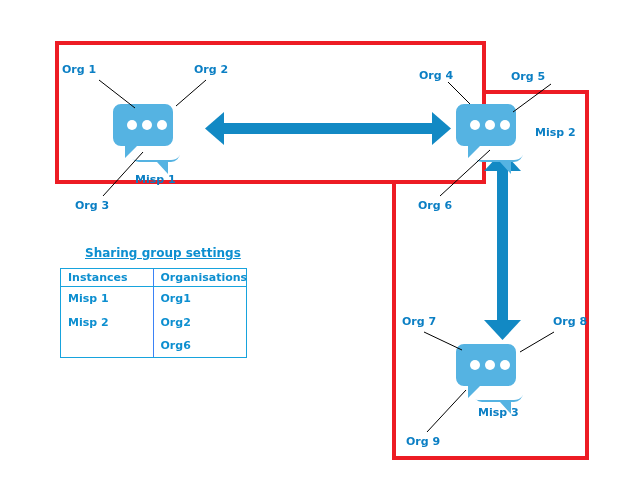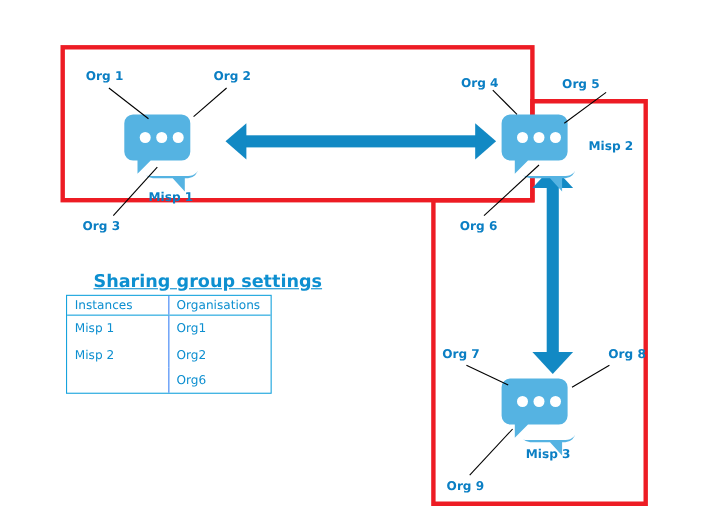--- a/index.html
+++ b/index.html
@@ -39,21 +39,21 @@
     font-weight: bold;
     white-space: nowrap;
   }
   
   #settings-table-title {
     position: absolute;
     left: 85px;
     top: 246px;
     color: #0d8fd0;
     font-family: "DejaVu Sans", sans-serif;
-    font-size: 16px;
+    font-size: 12px;
     font-weight: bold;
     text-decoration: underline;
     white-space: nowrap;
   }
   #settings-table {
     position: absolute;
     left: 60px;
     top: 268px;
     width: 187px;
     height: 90px;
@@ -65,21 +65,21 @@
     border-collapse: collapse;
     width: 100%;
     height: 100%;
     table-layout: fixed;
   }
   #settings-table th,
   #settings-table td {
     color: #0d8fd0;
     font-family: "DejaVu Sans", sans-serif;
     font-size: 11px;
-    font-weight: normal;
+    font-weight: bold;
     text-align: left;
     padding: 0 0 0 7px;
     margin: 0;
     height: 17px;
     line-height: 17px;
     vertical-align: middle;
     border: none;
   }
   #settings-table th {
     border-bottom: 1px solid #17a3dd;
@@ -149,21 +149,21 @@
       <line x1="551" y1="84" x2="513" y2="112"></line>
       <line x1="440" y1="196" x2="490" y2="150"></line>
 
       <line x1="424" y1="332" x2="462" y2="350"></line>
       <line x1="554" y1="332" x2="520" y2="352"></line>
       <line x1="427" y1="432" x2="466" y2="390"></line>
     </g>
 
   </svg>
 
-  <div class="label" style="left:78px; top:63px;">Org 1</div>
+  <div class="label" style="left:62px; top:63px;">Org 1</div>
   <div class="label" style="left:194px; top:63px;">Org 2</div>
   <div class="label" style="left:75px; top:199px;">Org 3</div>
   <div class="node-label" style="left:135px; top:173px;">Misp 1</div>
 
   <div class="label" style="left:419px; top:69px;">Org 4</div>
   <div class="label" style="left:511px; top:70px;">Org 5</div>
   <div class="label" style="left:418px; top:199px;">Org 6</div>
   <div class="node-label" style="left:535px; top:126px;">Misp 2</div>
 
   <div class="label" style="left:402px; top:315px;">Org 7</div>

